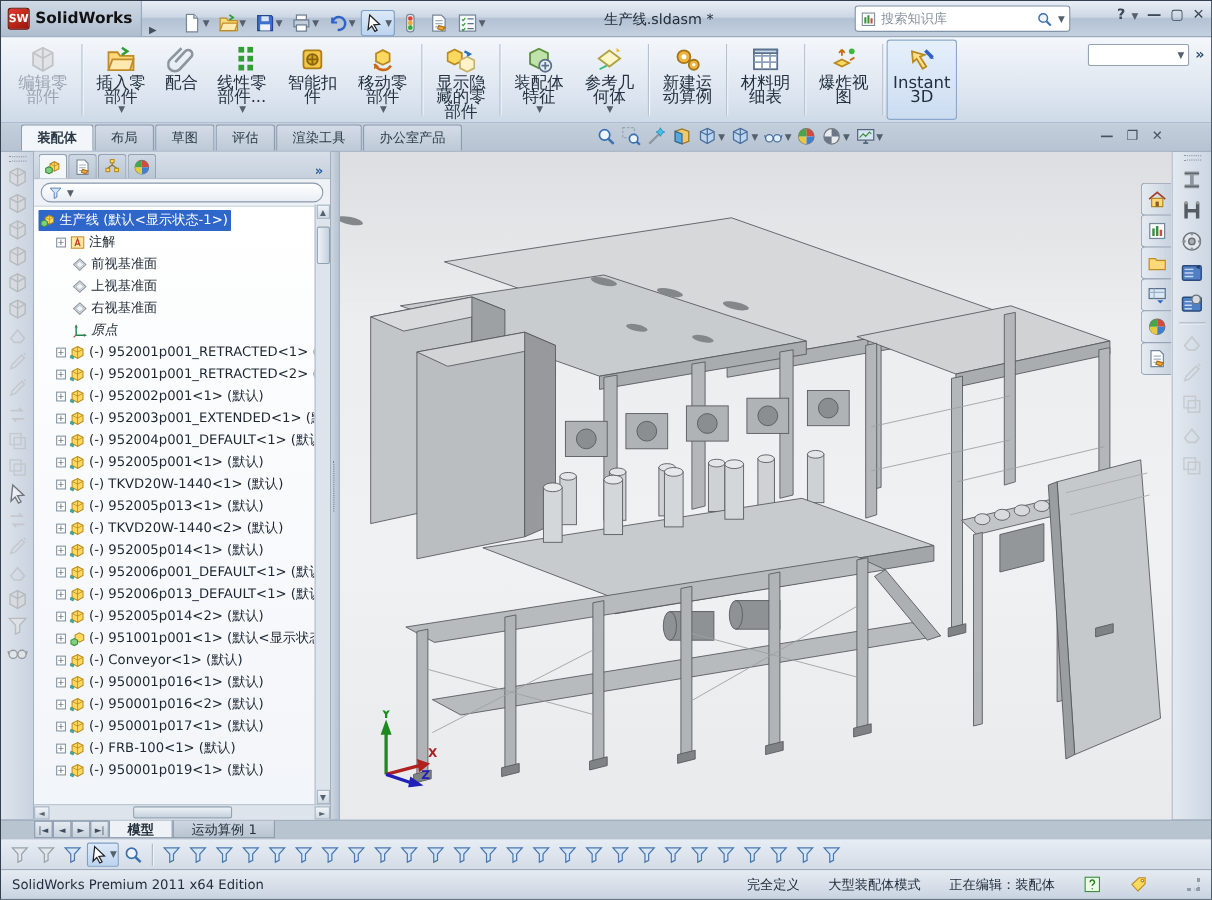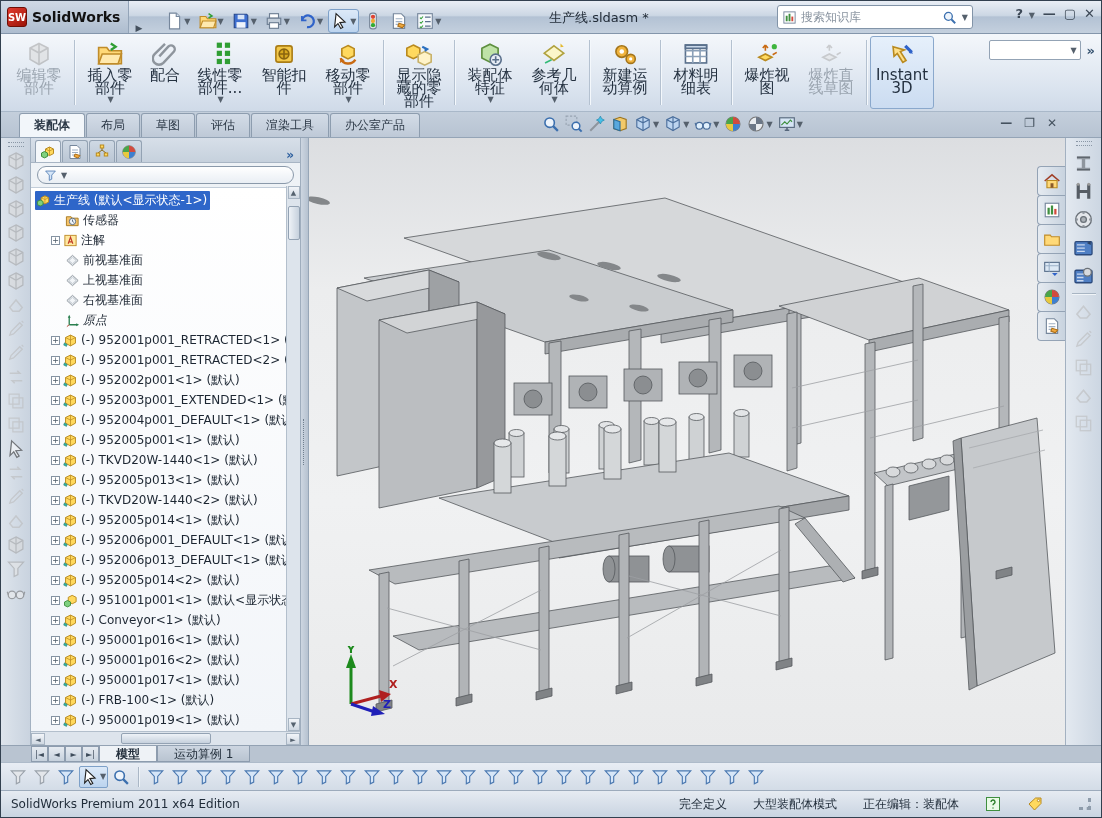--- a/index.html
+++ b/index.html
@@ -366,29 +366,20 @@
       <div class="rbtn">
         <span class="ic">
           <svg viewBox="0 0 16 16">
             <path d="M3 10l4-2 4 2-4 2z" fill="#ffd95e" stroke="#b98a1f"></path>
             <path d="M7 6V2.5M7 2.5l-1.6 1.8M7 2.5l1.6 1.8M11.5 8.5L14 7" stroke="#c96a12" fill="none"></path>
             <circle cx="12.5" cy="3.5" r="1.6" fill="#3fb53f"></circle>
           </svg>
         </span>
         <div class="lbl">爆炸视图</div>
       </div>
-      <div class="rbtn disabled">
-        <span class="ic dim">
-          <svg viewBox="0 0 16 16">
-            <path d="M3 10l4-2 4 2-4 2z" fill="#dfe2e5" stroke="#a6acb2"></path>
-            <path d="M7 6V2.5M7 2.5l-1.6 1.8M7 2.5l1.6 1.8M11.5 8.5L14 7" stroke="#a6acb2" fill="none"></path>
-          </svg>
-        </span>
-        <div class="lbl">爆炸直线草图</div>
-      </div>
       <div class="vsep"></div>
       <div class="rbtn pressed">
         <span class="ic">
           <svg viewBox="0 0 16 16">
             <path d="M2.5 3.5l7 2-2.5 1 3.5 5.5-2 1.2-3.4-5.5-2 1.8z" fill="#ffe08a" stroke="#b98a1f"></path>
             <path d="M10 3l4 4" stroke="#2f63c9" stroke-width="2"></path>
             <path d="M14.8 7.8l-2.6-.4 1-2.2z" fill="#2f63c9"></path>
           </svg>
         </span>
         <div class="lbl">Instant3D</div>
@@ -676,33 +667,20 @@
           <div class="trow" style="padding-left: 2px;">
             <span class="selwrap">
               <span class="ic">
                 <svg viewBox="0 0 16 16">
                   <path d="M9.5 3l4 2v4.6l-4 2-4-2V5z" fill="#ffd95e" stroke="#b98a1f"></path>
                   <path d="M9.5 3v8.6M5.5 5l4 2 4-2" fill="none" stroke="#b98a1f" stroke-width=".7"></path>
                   <path d="M4.5 7.5l3 1.5v3.4l-3 1.5-3-1.5V9z" fill="#7fd07f" stroke="#3f8f3f"></path>
                 </svg>
               </span>
               <span class="tlabel">生产线 (默认&lt;显示状态-1&gt;)</span>
-            </span>
-          </div>
-          <div class="trow" style="padding-left: 18px;">
-            <span class="tsp"></span>
-            <span class="trow" style="padding: 0px;">
-              <span class="ic">
-                <svg viewBox="0 0 16 16">
-                  <path d="M1.5 4h5l1 1.5H14v8H1.5z" fill="#f6c36a" stroke="#a87b22"></path>
-                  <circle cx="8" cy="9" r="3.4" fill="#eef3f8" stroke="#56677c"></circle>
-                  <path d="M8 7v2l1.5 1" fill="none" stroke="#56677c"></path>
-                </svg>
-              </span>
-              <span class="tlabel">传感器</span>
             </span>
           </div>
           <div class="trow" style="padding-left: 18px;">
             <span class="texp">+</span>
             <span class="trow" style="padding: 0px;">
               <span class="ic">
                 <svg viewBox="0 0 16 16">
                   <rect x="2" y="2.5" width="12" height="11" fill="#ffe9a0" stroke="#c08c2a"></rect>
                   <path d="M5.5 11.5L8 4.5l2.5 7M6.5 9.5h3" fill="none" stroke="#c03a2a" stroke-width="1.2"></path>
                 </svg>

